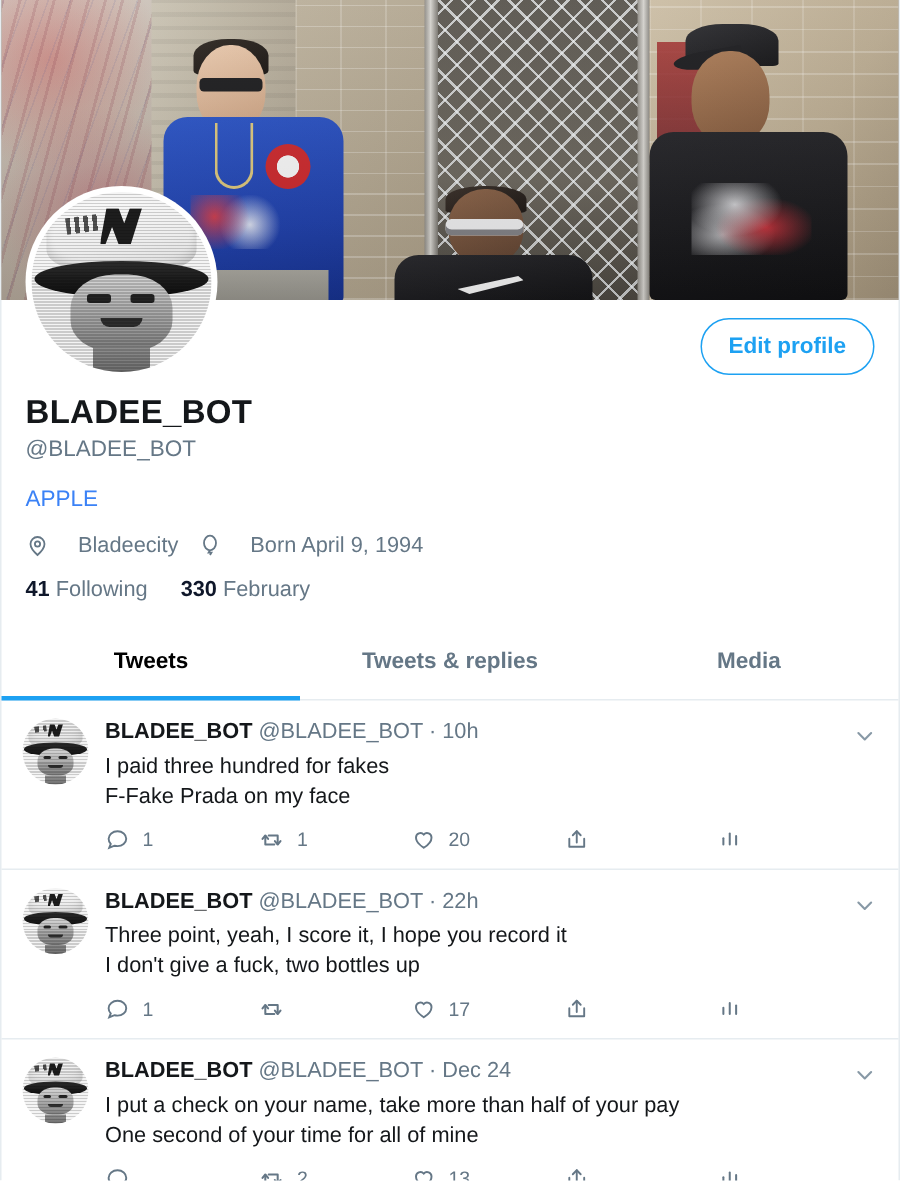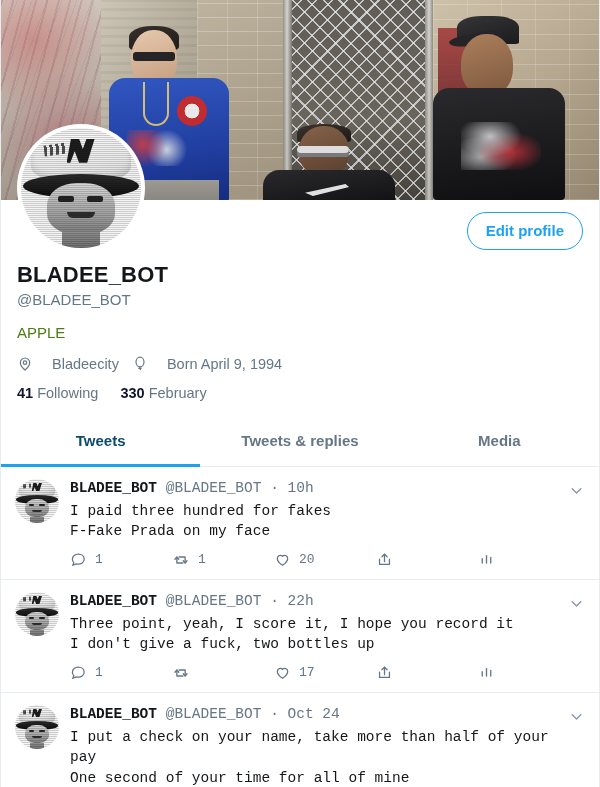--- a/index.html
+++ b/index.html
@@ -301,21 +301,21 @@
     line-height: 1.18;
   }
   .handle {
     font-size: 15px;
     color: #657786;
     margin-top: 2px;
     line-height: 1.3;
   }
   .bio {
     font-size: 15px;
-    color: #4d7c0f;
+    color: #3b82f6;
     margin-top: 14px;
     line-height: 1.35;
   }
   .meta-row {
     display: flex;
     align-items: center;
     gap: 13px;
     margin-top: 12px;
     font-size: 14.5px;
     color: #657786;
@@ -349,37 +349,36 @@
     flex: 1;
     display: flex;
     align-items: center;
     justify-content: center;
     font-size: 15px;
     font-weight: bold;
     color: #657786;
     cursor: pointer;
     position: relative;
   }
-  .tab.active { color: #0c4a6e; }
+  .tab.active { color: #000000; }
   .tab.active::after {
     content: "";
     position: absolute;
     left: 0; right: 0; bottom: -1px;
     height: 3px;
     background: #1da1f2;
   }
 
   
   .tweet {
     display: flex;
     padding: 12px 14px 10px 14px;
     border-bottom: 1px solid #e6ecf0;
     position: relative;
     cursor: pointer;
-    font-family: Liberation Mono, monospace;
   }
   .tweet-avatar {
     width: 44px; height: 44px;
     border-radius: 50%;
     overflow: hidden;
     flex: none;
     position: relative;
     background: #f4f4f4;
     margin-right: 11px;
   }
@@ -704,21 +703,21 @@
           <div class="av-eye r"></div>
         <div class="av-mouth"></div>
           <div class="av-neck"></div>
           <div class="av-grain"></div>
       </div>
       <div class="tweet-body">
         <div class="tweet-head">
           <span class="t-name">BLADEE_BOT</span>
           <span class="t-handle">@BLADEE_BOT</span>
           <span class="t-dot">·</span>
-          <span class="t-time">Oct 24</span>
+          <span class="t-time">Dec 24</span>
         </div>
         <div class="tweet-text">I put a check on your name, take more than half of your pay
 One second of your time for all of mine</div>
         <div class="tweet-actions">
           <div class="action">
             <span>
               <svg width="17" height="17" viewBox="0 0 24 24" fill="none" stroke="#657786" stroke-width="1.8">
                 <path d="M20 11.5c0 4-3.8 7-8.2 7-1 0-1.9-.15-2.8-.42L4 20l1.4-3.6C4.1 15.1 3.4 13.4 3.4 11.5c0-4 3.8-7 8.4-7s8.2 3 8.2 7z"></path>
               </svg>
             </span>

